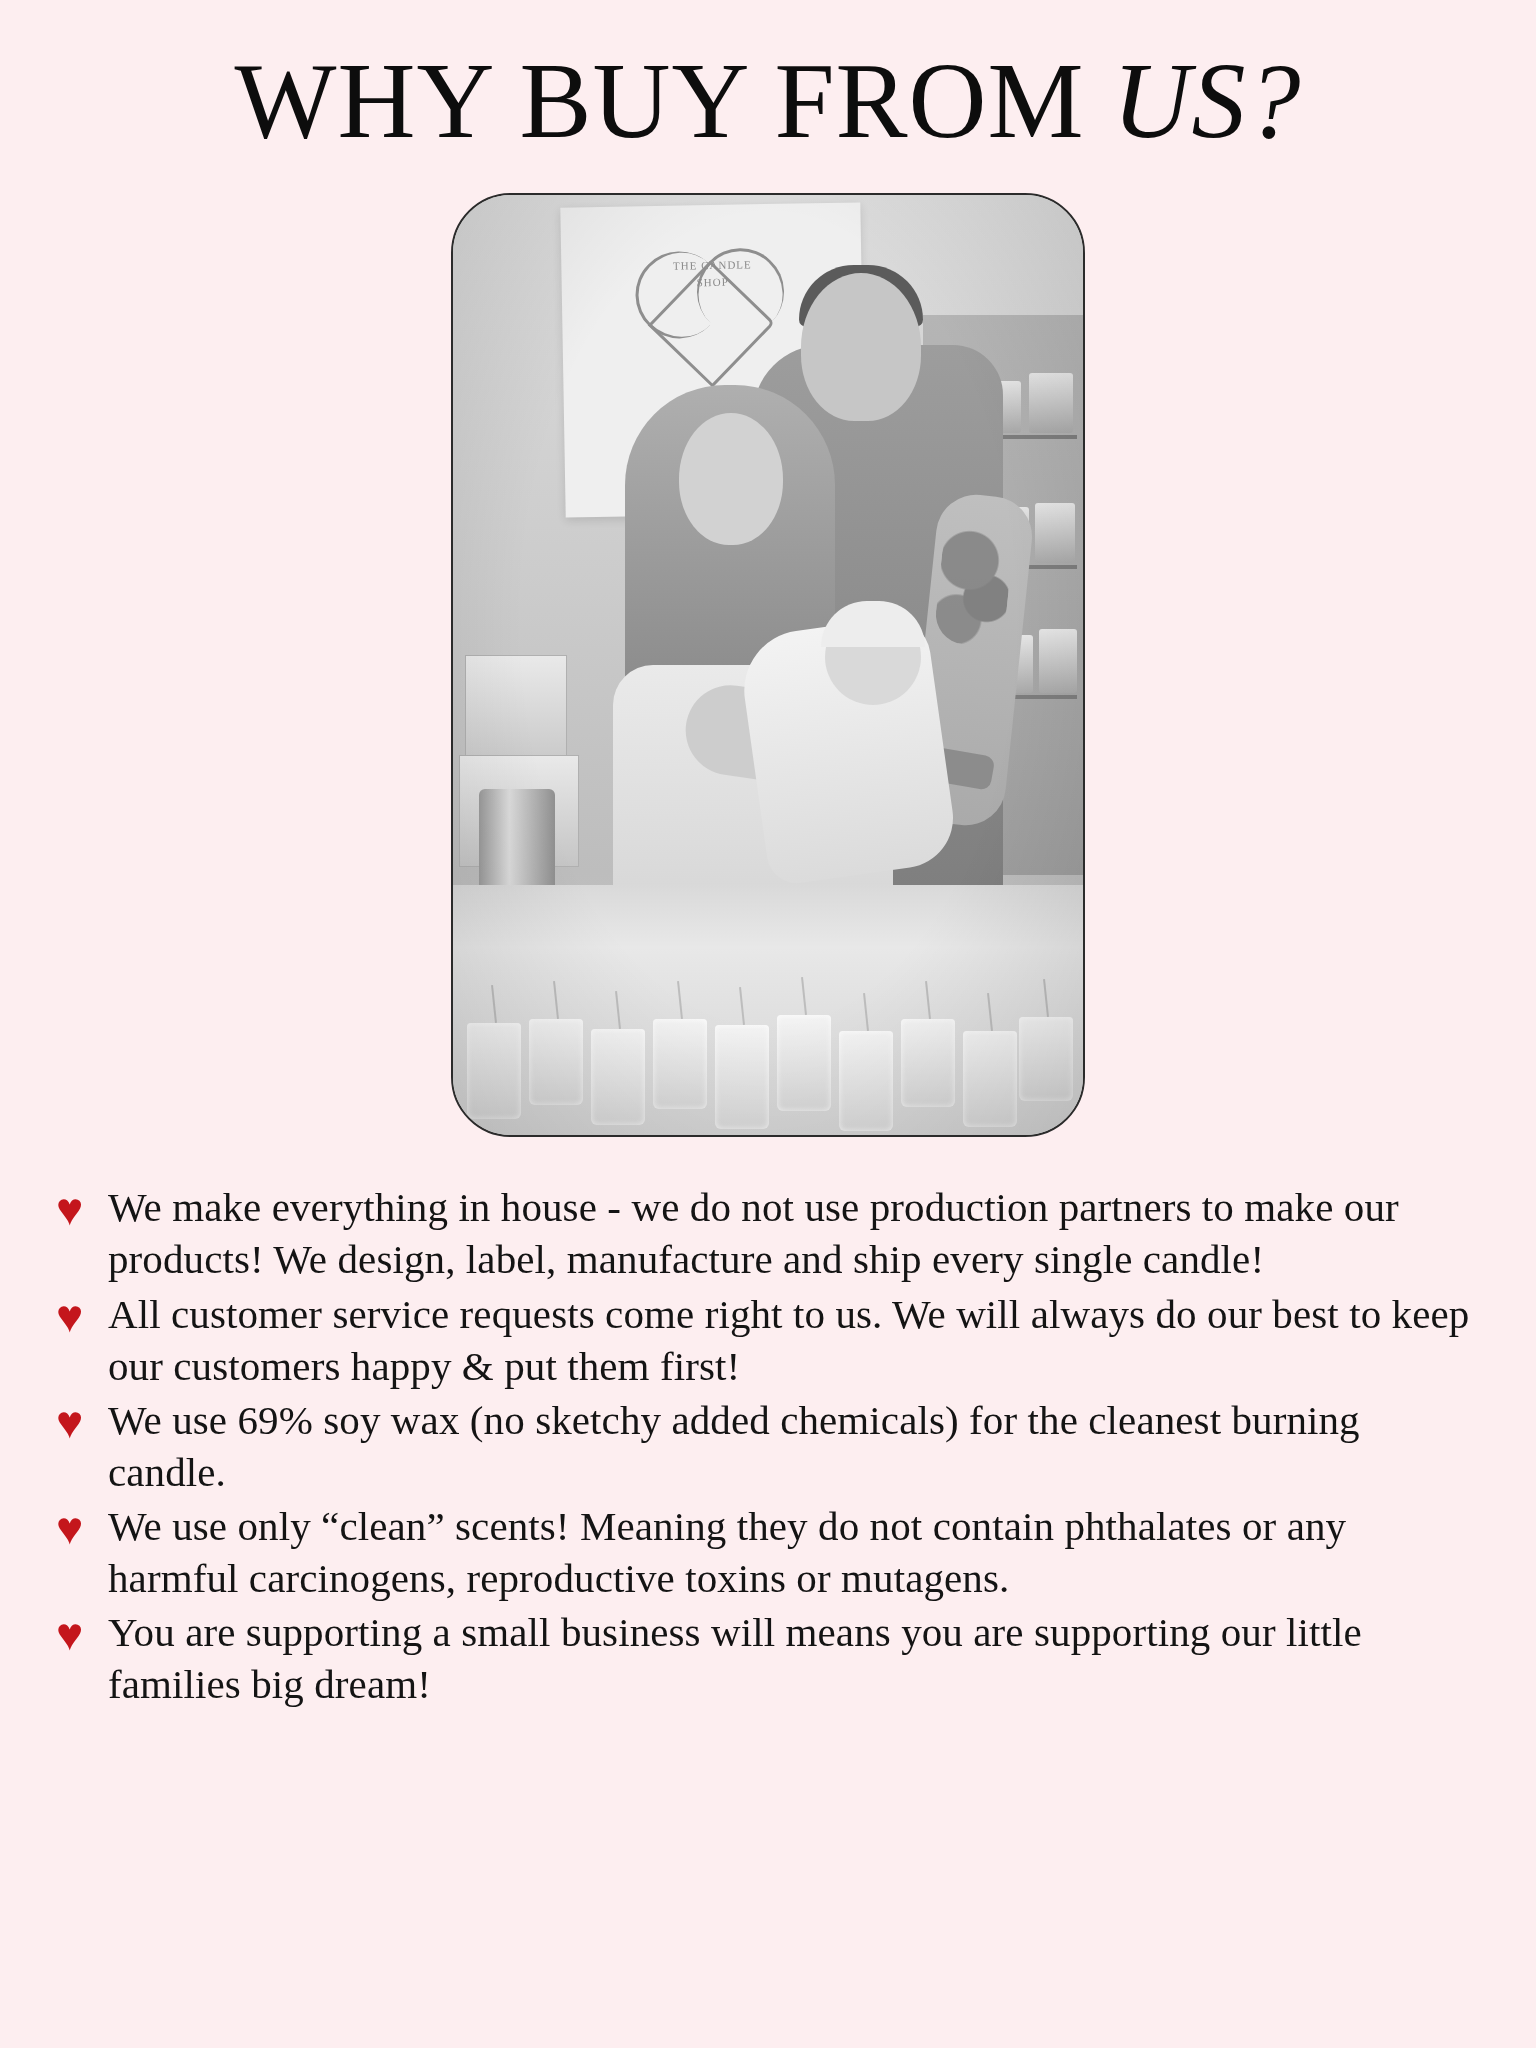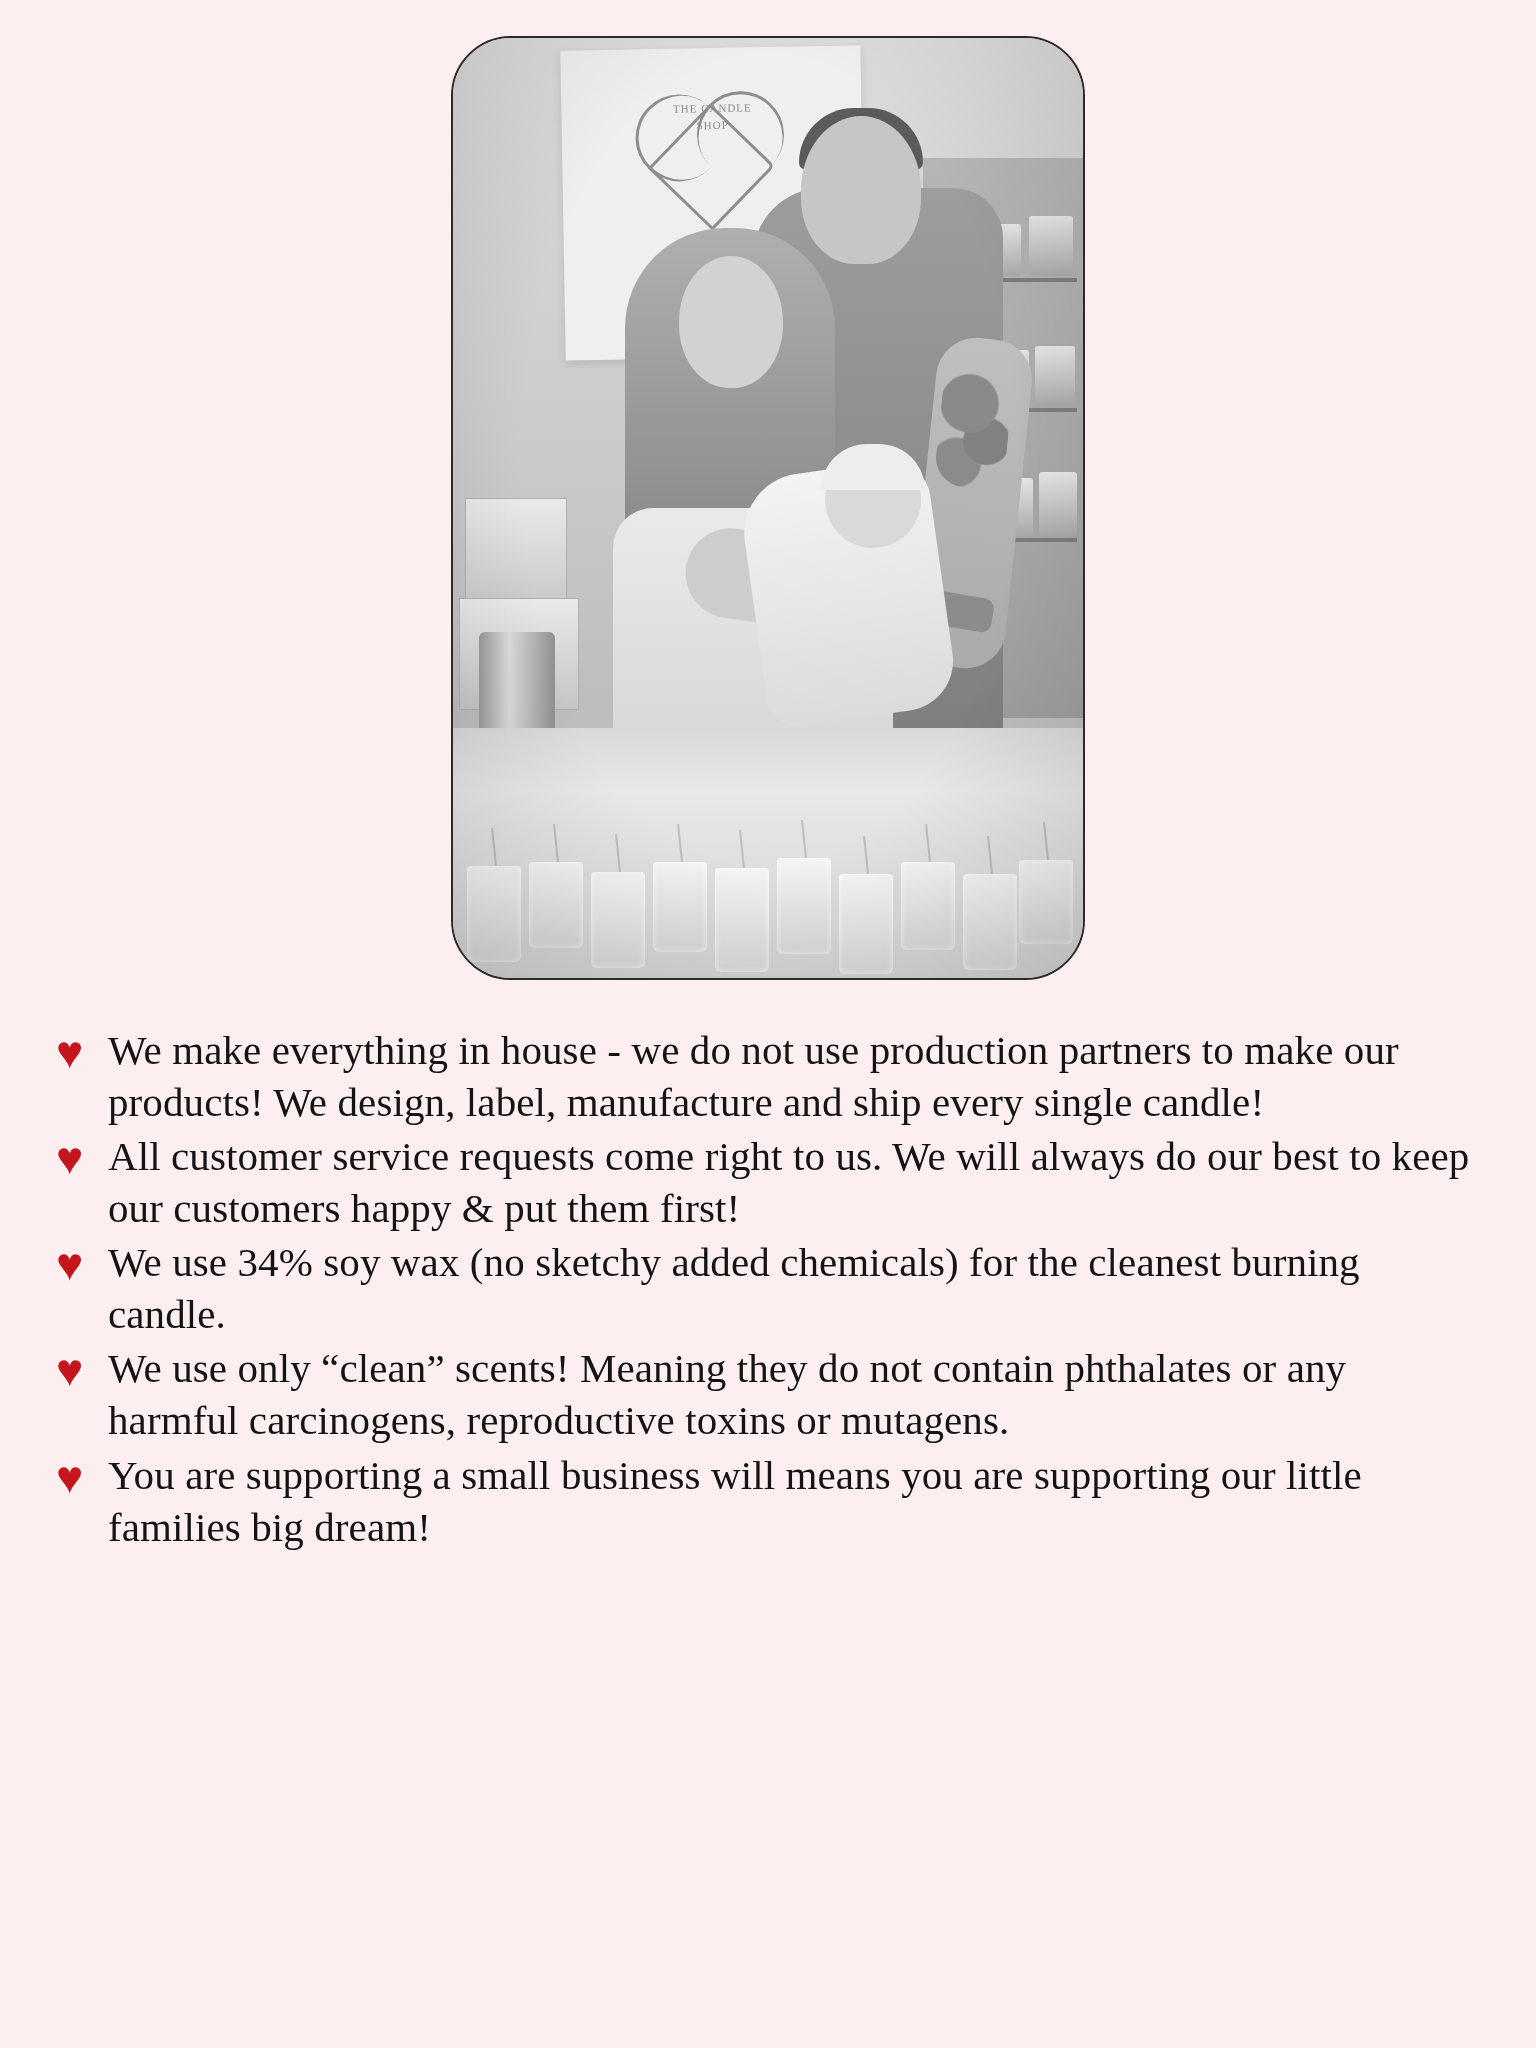--- a/index.html
+++ b/index.html
@@ -281,20 +281,21 @@
     line-height: 1.27;
     color: #141414;
     letter-spacing: .1px;
   }
 </style>
 </head>
 <body>
 
 <div class="page">
 
+  <h1 class="title"><span>WHY BUY FROM </span><span class="em">US?</span></h1>
 
   <div class="photo-wrap">
     <div class="photo">
       <div class="bg-wall"></div>
 
       <div class="banner">
         <div class="banner-heart"></div>
         <div class="banner-text">THE
 CANDLE
 SHOP</div>
@@ -379,21 +380,21 @@
       <div class="bullet-text">We make everything in house - we do not use production partners to make our products! We design, label, manufacture and ship every single candle!</div>
     </div>
 
     <div class="bullet-row">
       <div class="heart">♥</div>
       <div class="bullet-text">All customer service requests come right to us. We will always do our best to keep our customers happy &amp; put them first!</div>
     </div>
 
     <div class="bullet-row">
       <div class="heart">♥</div>
-      <div class="bullet-text">We use 34% soy wax (no sketchy added chemicals) for the cleanest burning candle.</div>
+      <div class="bullet-text">We use 69% soy wax (no sketchy added chemicals) for the cleanest burning candle.</div>
     </div>
 
     <div class="bullet-row">
       <div class="heart">♥</div>
       <div class="bullet-text">We use only “clean” scents! Meaning they do not contain phthalates or any harmful carcinogens, reproductive toxins or mutagens.</div>
     </div>
 
     <div class="bullet-row">
       <div class="heart">♥</div>
       <div class="bullet-text">You are supporting a small business will means you are supporting our little families big dream!</div>

